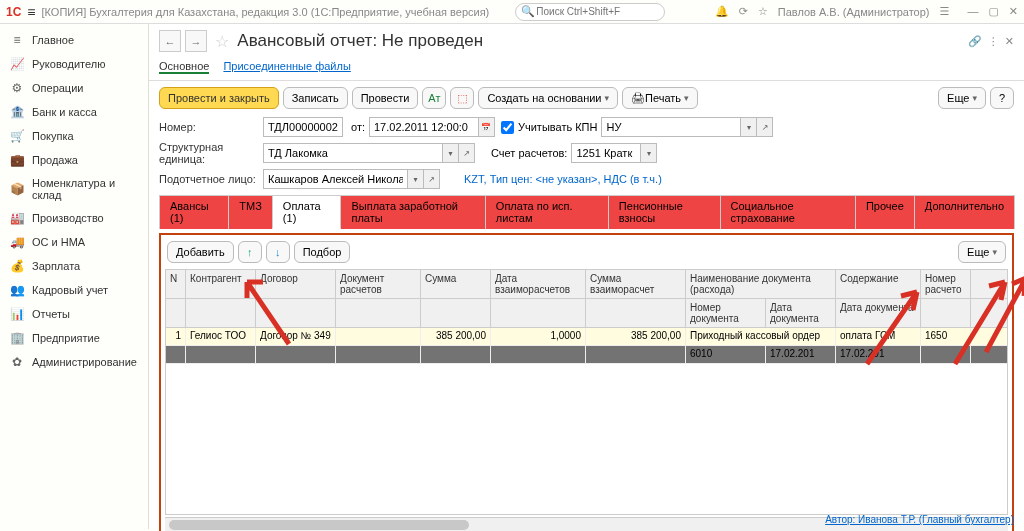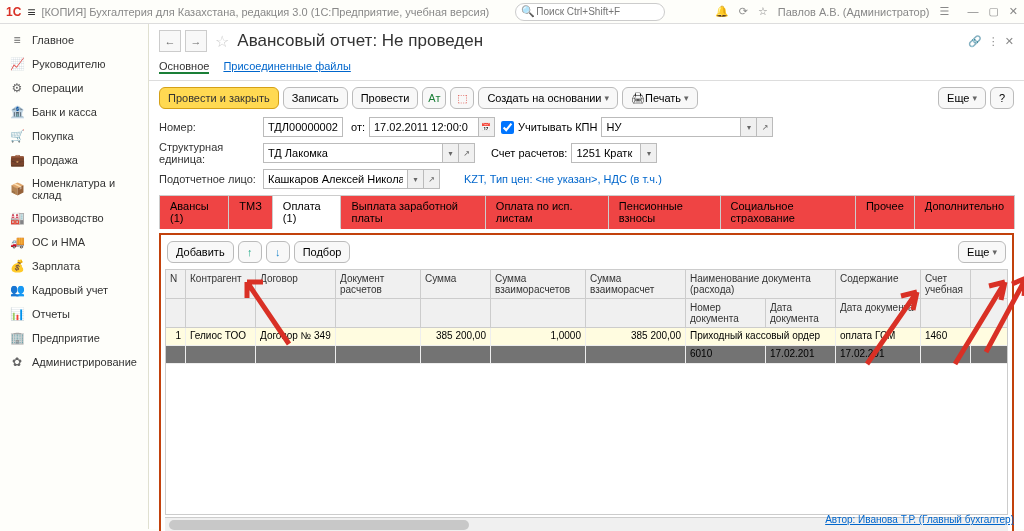--- a/index.html
+++ b/index.html
@@ -237,25 +237,25 @@
             <button class="btn drop">Еще</button>
           </div>
       </div>
       <div class="grid">
         <div class="ghead" id="gh1">
             <div class="gcol c1">N</div>
             <div class="gcol c2">Контрагент</div>
             <div class="gcol c3">Договор</div>
             <div class="gcol c4">Документ расчетов</div>
             <div class="gcol c5">Сумма</div>
-            <div class="gcol c6">Сумма взаиморасчетов</div>
+            <div class="gcol c6">Дата взаиморасчетов</div>
             <div class="gcol c7">Сумма взаиморасчет</div>
             <div class="gcol c8">Наименование документа (расхода)</div>
             <div class="gcol c9">Содержание</div>
-            <div class="gcol c10">Счет учебная</div>
+            <div class="gcol c10">Номер расчето</div>
           </div>
         <div class="ghead" id="gh2">
             <div class="gcol c1"></div>
             <div class="gcol c2"></div>
             <div class="gcol c3"></div>
             <div class="gcol c4"></div>
             <div class="gcol c5"></div>
             <div class="gcol c6"></div>
             <div class="gcol c7"></div>
             <div class="gcol" style="width: 80px;">Номер документа</div>
@@ -266,21 +266,21 @@
         <div class="grow" id="gr1" style="background:#fffce0">
             <div class="gcell c1" style="text-align: right;">1</div>
             <div class="gcell c2">Гелиос ТОО</div>
             <div class="gcell c3">Договор № 349</div>
             <div class="gcell c4"></div>
             <div class="gcell c5" style="text-align: right;">385 200,00</div>
             <div class="gcell c6" style="text-align: right;">1,0000</div>
             <div class="gcell c7" style="text-align: right;">385 200,00</div>
             <div class="gcell c8">Приходный кассовый ордер</div>
             <div class="gcell c9">оплата ГСМ</div>
-            <div class="gcell c10">1460</div>
+            <div class="gcell c10">1650</div>
           </div>
         <div class="grow" id="gr2" style="background:#737373">
             <div class="gcell c1"></div>
             <div class="gcell c2"></div>
             <div class="gcell c3"></div>
             <div class="gcell c4"></div>
             <div class="gcell c5"></div>
             <div class="gcell c6"></div>
             <div class="gcell c7"></div>
             <div class="gcell" style="width: 80px;">6010</div>

